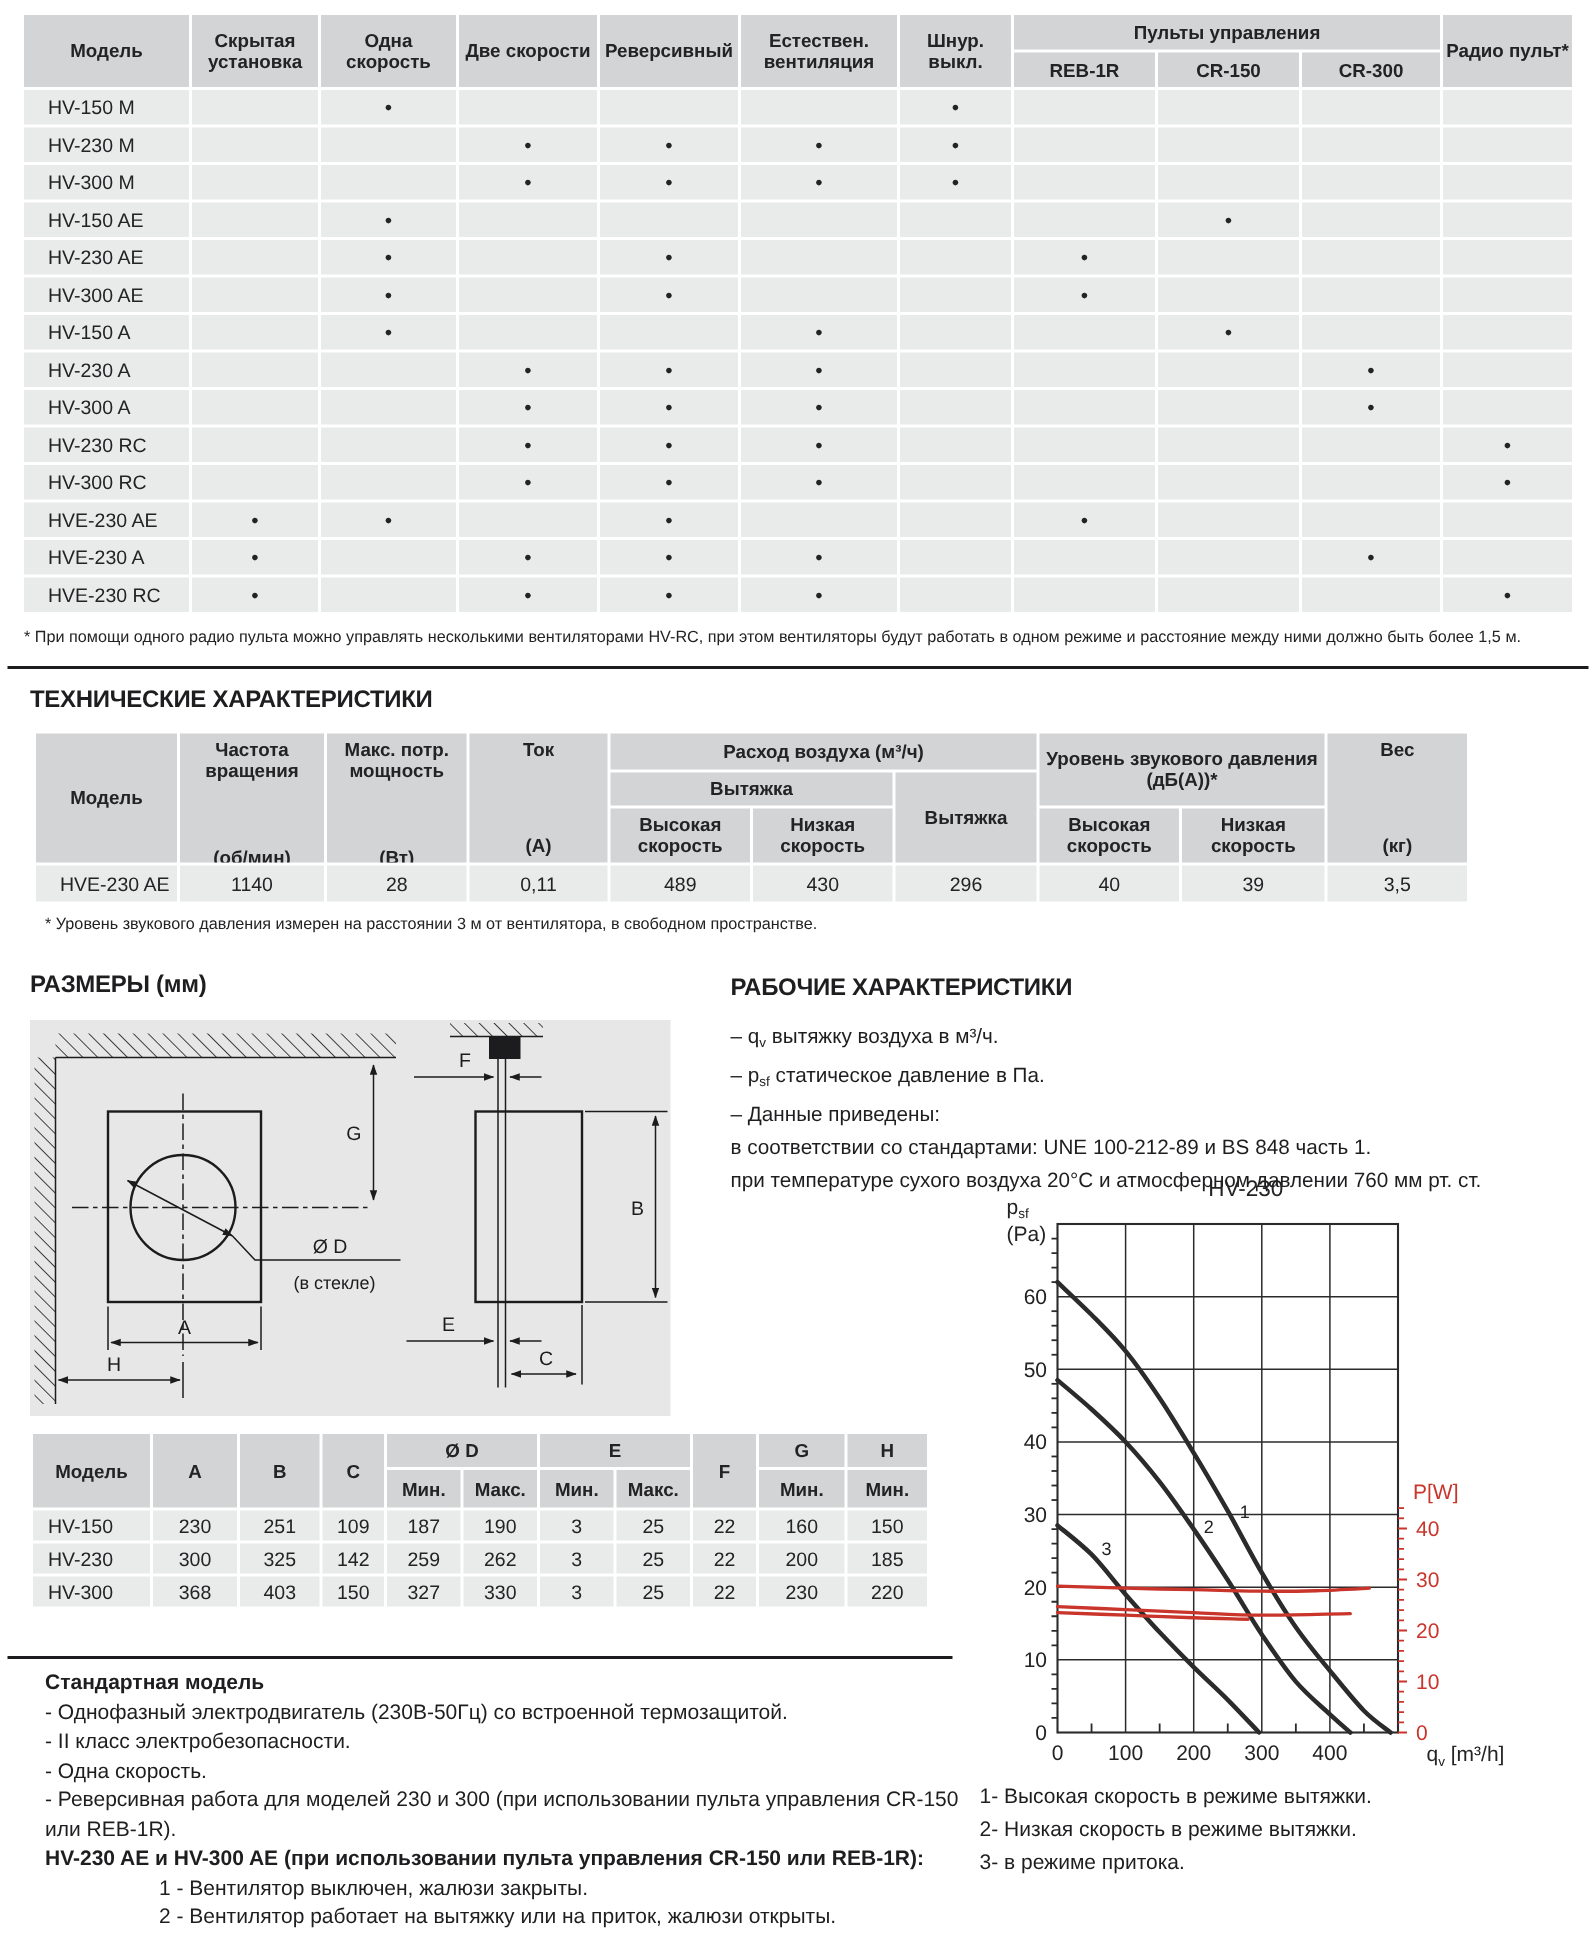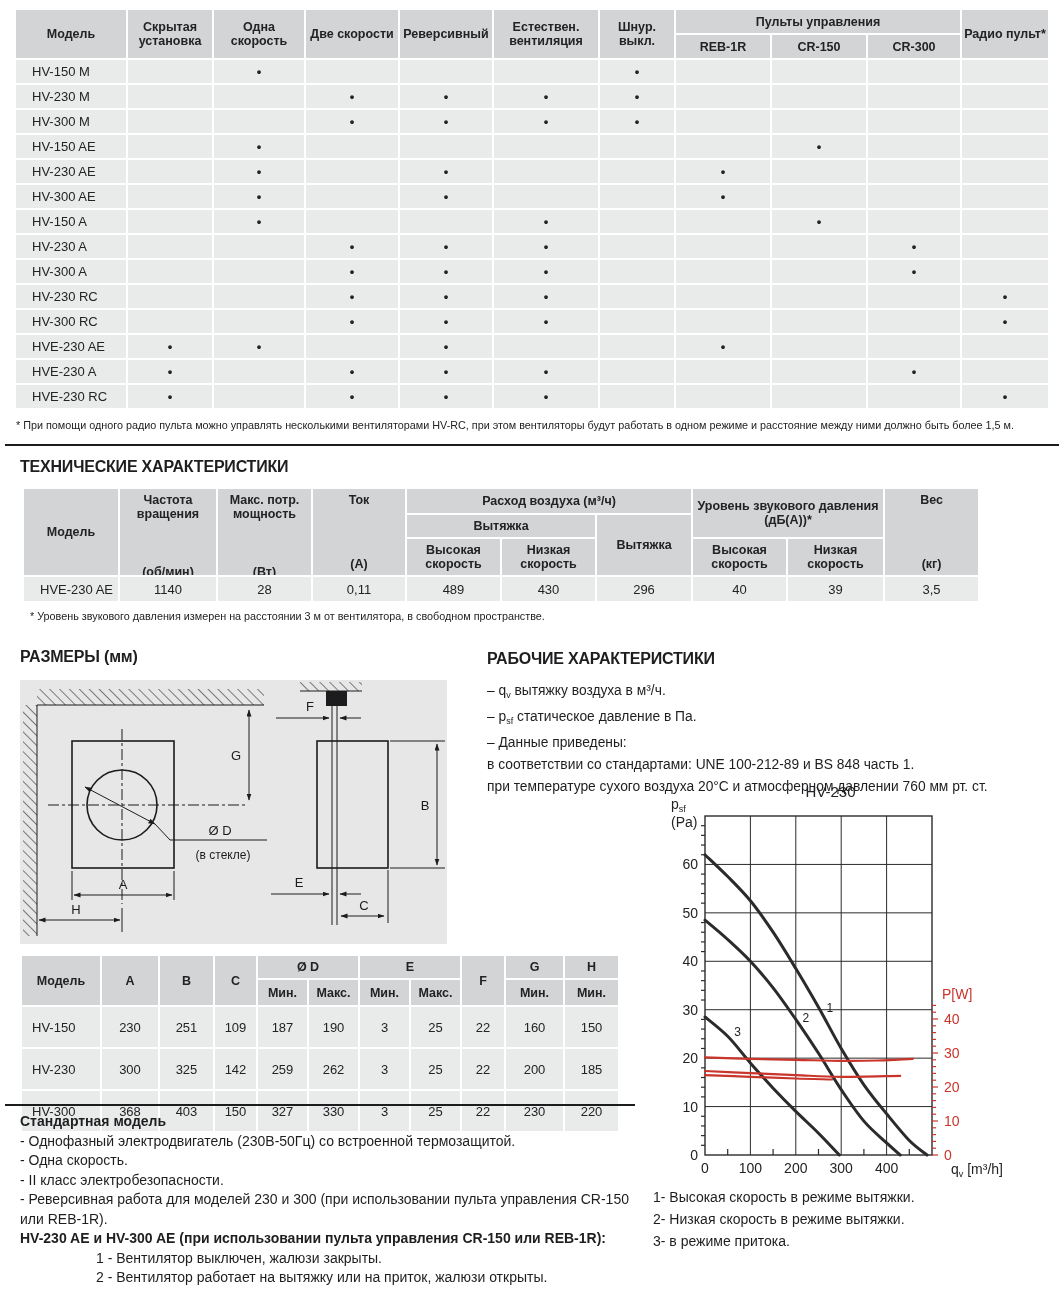--- a/index.html
+++ b/index.html
@@ -27,21 +27,21 @@
   .ttab tr.h2 th{height:22px;}
   .ttab tr.h3 th{height:36px;}
   .ttab tbody td{height:24px;}
   .vsplit{height:86px;display:flex;flex-direction:column;justify-content:space-between;
     align-items:center;padding:4px 2px;box-sizing:border-box;gap:44px;}
   .padtop{vertical-align:top;padding-top:6px;}
 
   
   .mtab tr.h1 th{height:22px;}
   .mtab tr.h2 th{height:25px;}
-  .mtab tbody td{height:40px;}
+  .mtab tbody td{height:20px;}
   .mtab td.model{padding-left:10px;}
 
   .sec-title{font-weight:bold;font-size:16px;letter-spacing:-0.2px;color:#1e1e20;}
   .footnote{font-size:10.8px;color:#232325;}
   .rule{border-top:2px solid #1c1c1e;height:0;}
 
   
   .wtext{font-size:13.8px;line-height:22px;color:#1e1e20;}
   .sb{font-size:9px;vertical-align:-3px;}
 
@@ -632,22 +632,22 @@
   </svg>
 
 <div class="abs" style="left:653px;top:1186px;">
   <div class="legend-line">1- Высокая скорость в режиме вытяжки.</div>
   <div class="legend-line">2- Низкая скорость в режиме вытяжки.</div>
   <div class="legend-line">3- в режиме притока.</div>
 </div>
 
 <div class="abs rule" style="left:5px;top:1104px;width:630px;"></div>
 
-<div class="abs std" style="left:20px;top:1112px;width:614px;">
+<div class="abs std" style="left:30px;top:1112px;width:614px;">
   <div class="b">Стандартная модель</div>
   <div>- Однофазный электродвигатель (230В-50Гц) со встроенной термозащитой.</div>
+  <div>- II класс электробезопасности.</div>
   <div>- Одна скорость.</div>
-  <div>- II класс электробезопасности.</div>
   <div>- Реверсивная работа для моделей 230 и 300 (при использовании пульта управления CR-150 или REB-1R).</div>
   <div class="b">HV-230 AE и HV-300 AE (при использовании пульта управления CR-150 или REB-1R):</div>
   <div class="num">1 - Вентилятор выключен, жалюзи закрыты.</div>
   <div class="num">2 - Вентилятор работает на вытяжку или на приток, жалюзи открыты.</div>
 </div>
 
 </body></html>

